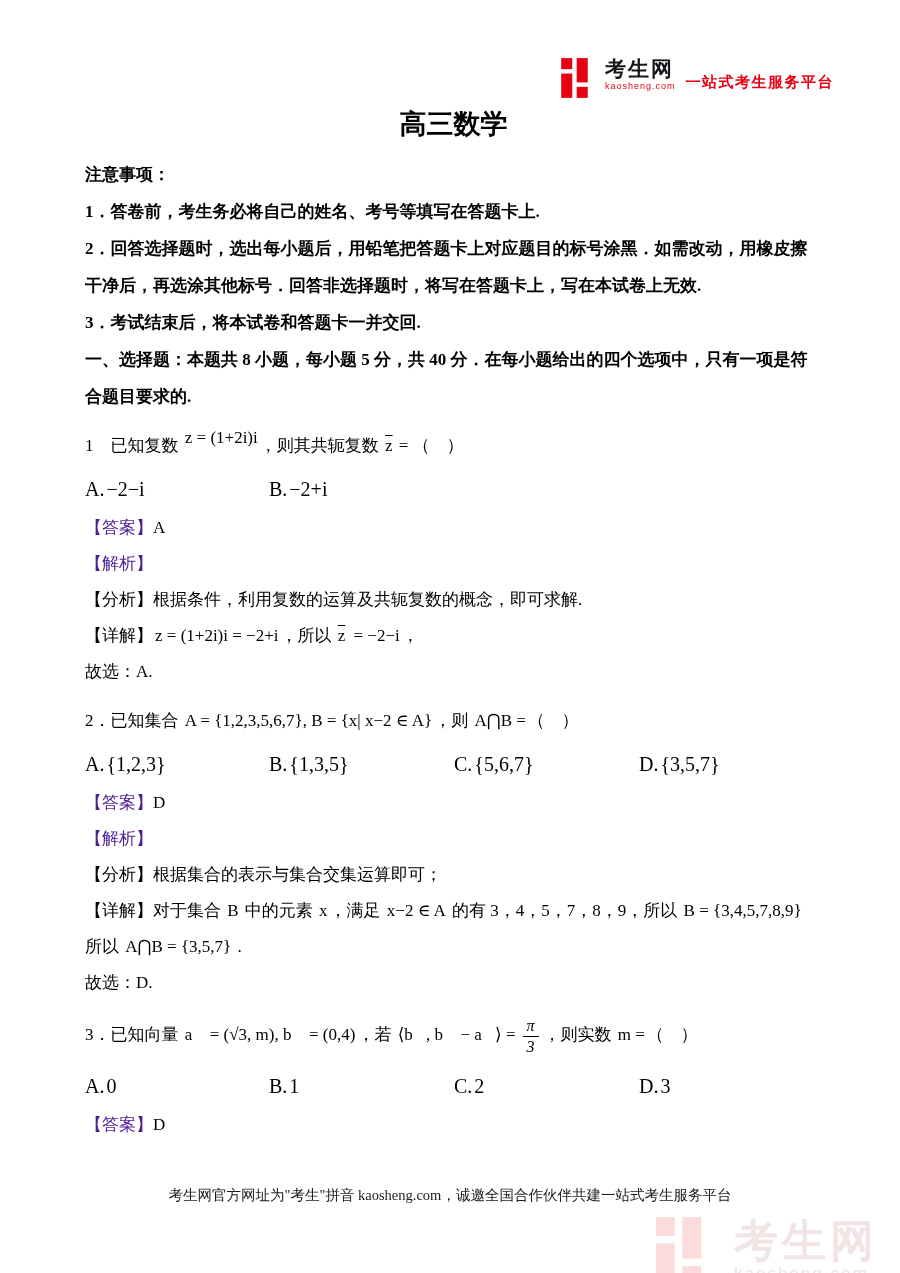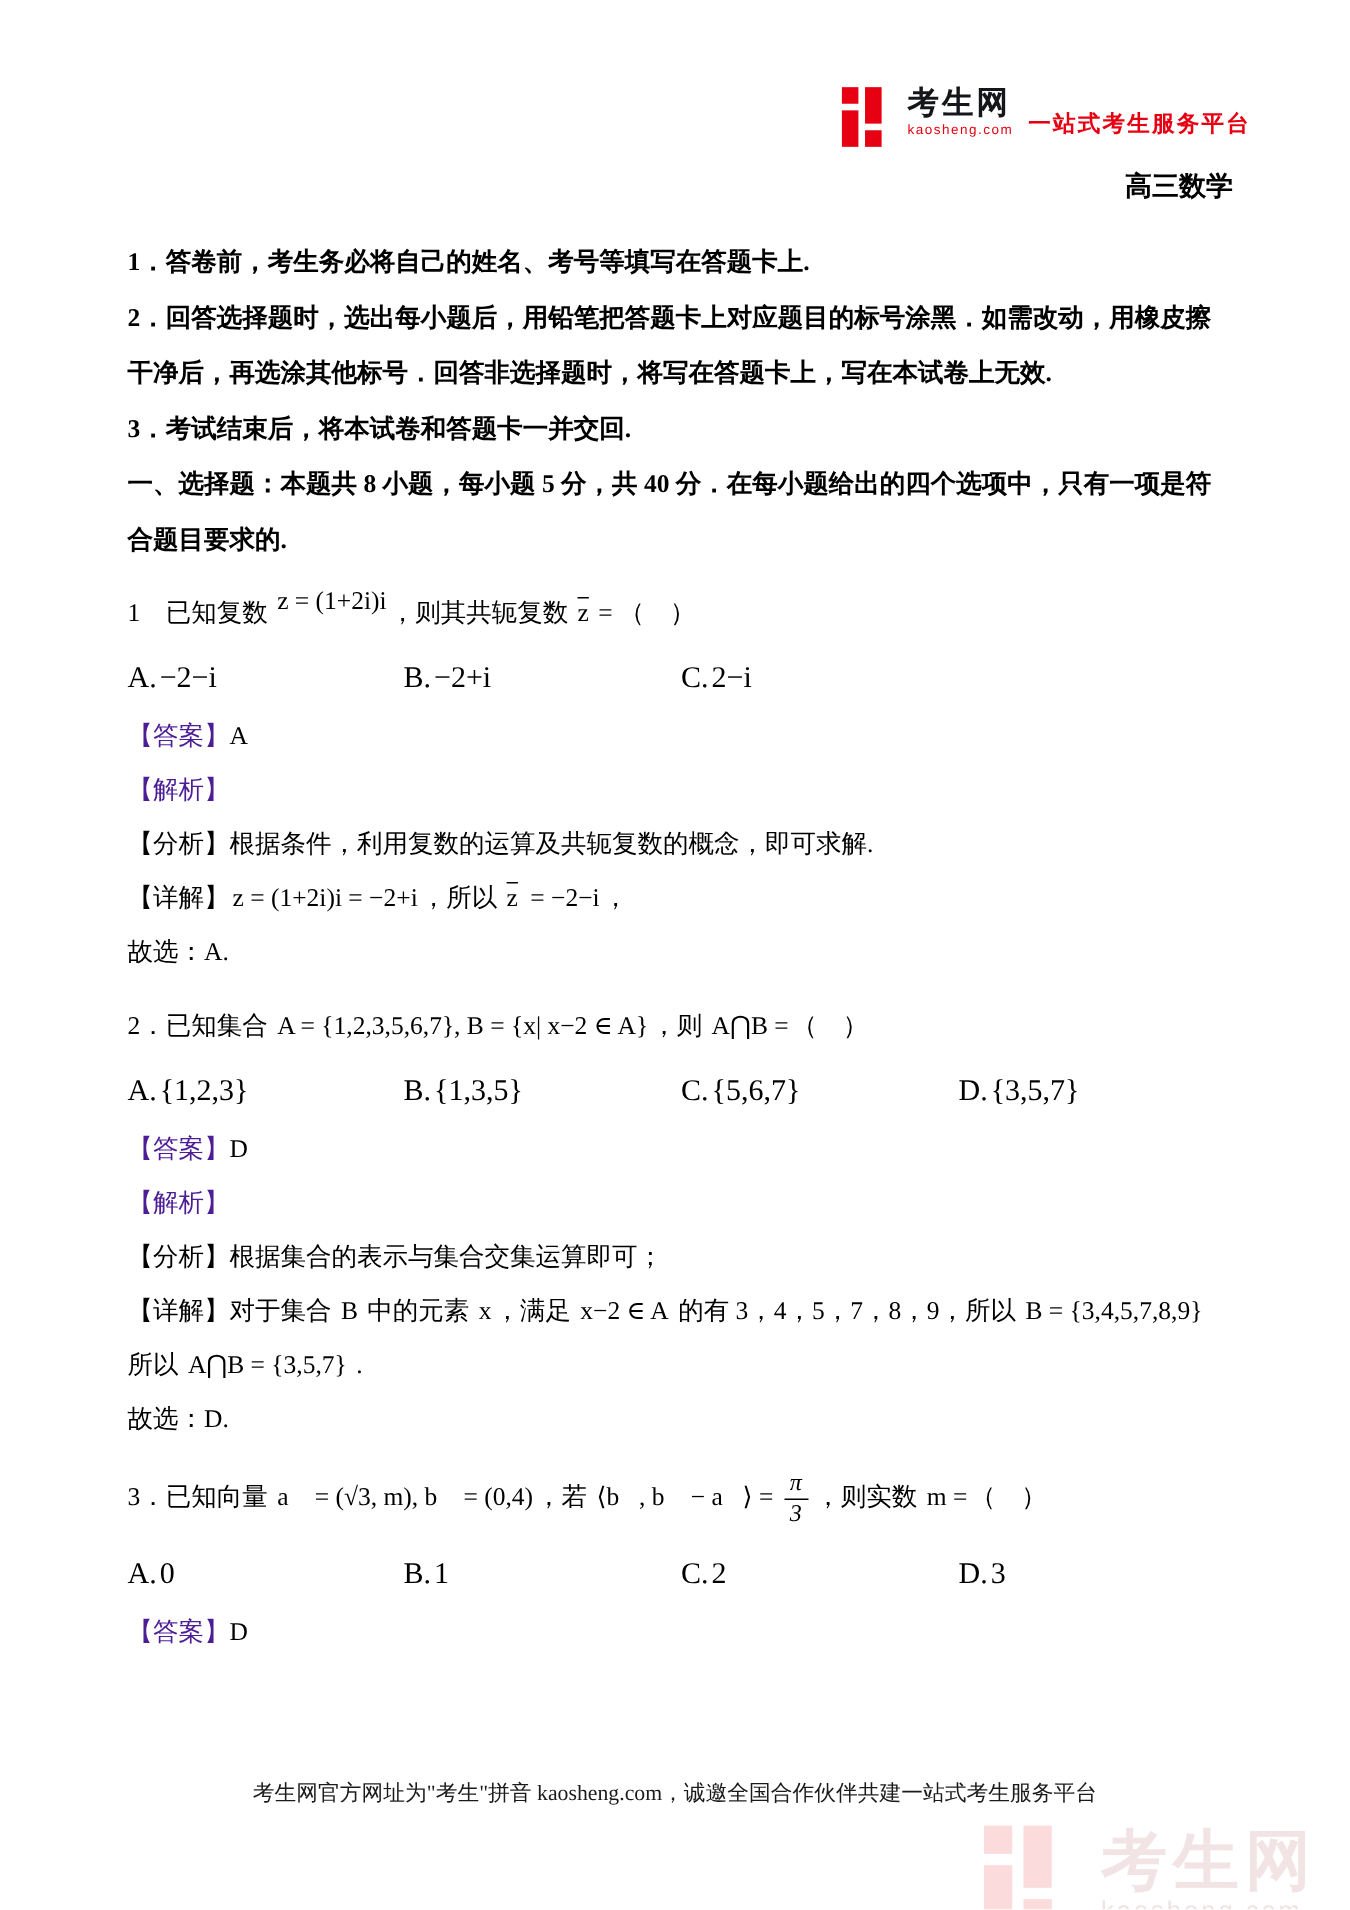--- a/index.html
+++ b/index.html
@@ -10,21 +10,21 @@
   }
   
   .logo-row { position:absolute; top:57px; right:58px; display:flex; align-items:flex-start; }
   .logo-icon { display:block; }
   .logo-text { margin-left:6px; display:flex; flex-direction:column; }
   .logo-name { font-family:"Liberation Sans","DejaVu Sans",sans-serif; font-weight:bold; font-size:21px; color:#15161a; letter-spacing:2px; line-height:24px; }
   .logo-domain { font-family:"Liberation Sans","DejaVu Sans",sans-serif; font-size:9px; color:#e60012; letter-spacing:1px; line-height:11px; }
   .logo-tagline { margin:16px 0 0 10px; font-family:Liberation Serif, serif; font-weight:bold; font-size:15px; color:#e60012; letter-spacing:1.5px; }
   
   .content { position:absolute; top:108px; left:85px; width:737px; }
-  .title { margin:0 0 16px 0; text-align:right; font-size:18px; font-weight:bold; line-height:32px; }
+  .title { margin:0 0 16px 0; text-align:center; font-size:27px; font-weight:bold; line-height:32px; }
   .line { margin:0; line-height:37px; font-size:17px; }
   .bold { font-weight:bold; }
   .qa { line-height:35px; margin:1px 0; }
   .math { margin:0 2px; }
   .raised { position:relative; top:-8px; }
   .ol { text-decoration:overline; }
   .blue { color:#4c1d95;text-align:center; }
   .q-stem { padding-top:12px; padding-bottom:2px; }
   .q3-stem { padding-top:10px; padding-bottom:4px; line-height:48px; }
   .opts { display:grid; grid-template-columns:184px 185px 185px auto; margin:8px 0 6px 0; font-size:20px; line-height:30px; }
@@ -55,32 +55,32 @@
     <div class="logo-text">
       <div class="logo-name">考生网</div>
       <div class="logo-domain">kaosheng.com</div>
     </div>
     <div class="logo-tagline">一站式考生服务平台</div>
   </header>
 
   <main class="content">
     <h1 class="title">高三数学</h1>
 
+    <p class="line bold">注意事项：</p>
     <p class="line bold">1．答卷前，考生务必将自己的姓名、考号等填写在答题卡上.</p>
     <p class="line bold">2．回答选择题时，选出每小题后，用铅笔把答题卡上对应题目的标号涂黑．如需改动，用橡皮擦干净后，再选涂其他标号．回答非选择题时，将写在答题卡上，写在本试卷上无效.</p>
     <p class="line bold">3．考试结束后，将本试卷和答题卡一并交回.</p>
     <p class="line bold">一、选择题：本题共 8 小题，每小题 5 分，共 40 分．在每小题给出的四个选项中，只有一项是符合题目要求的.</p>
 
     <p class="line q-stem">
       <span>1　已知复数 </span><span class="math raised">z = (1+2i)i</span><span>，则其共轭复数 </span><span class="math ol">z</span><span> = （　）</span>
     </p>
     <div class="opts">
       <span class="opt"><span>A.</span><span class="math">−2−i</span></span>
       <span class="opt"><span>B.</span><span class="math">−2+i</span></span>
-      <span class="opt"><span>C.</span><span class="math">2−i</span></span>
     </div>
     <p class="line qa"><span class="blue">【答案】</span><span>A</span></p>
     <p class="line qa"><span class="blue">【解析】</span></p>
     <p class="line qa"><span>【分析】</span><span>根据条件，利用复数的运算及共轭复数的概念，即可求解.</span></p>
     <p class="line qa"><span>【详解】</span><span class="math">z = (1+2i)i = −2+i</span><span>，所以 </span><span class="math ol">z</span><span class="math"> = −2−i</span><span>，</span></p>
     <p class="line qa">故选：A.</p>
 
     <p class="line q-stem">
       <span>2．已知集合 </span><span class="math">A = {1,2,3,5,6,7}, B = {x| x−2 ∈ A}</span><span>，则 </span><span class="math">A⋂B =</span><span>（　）</span>
     </p>

